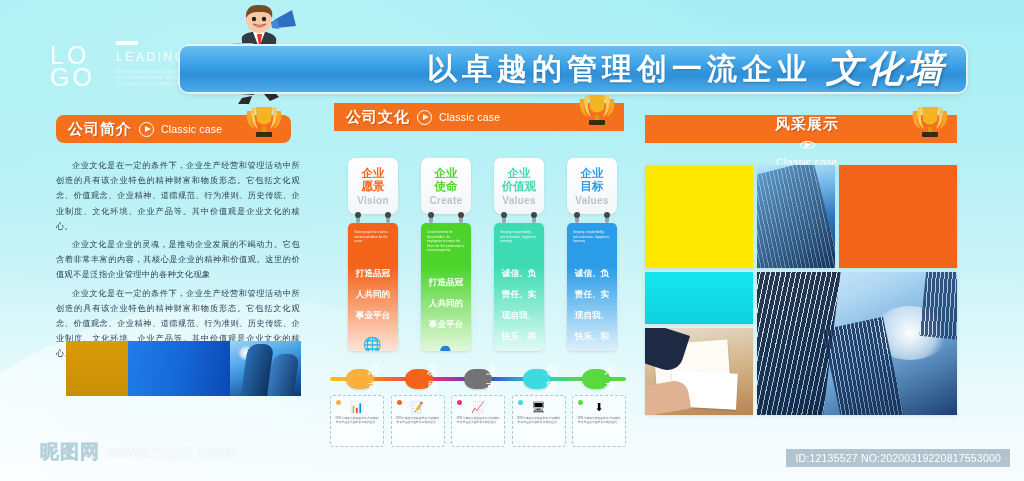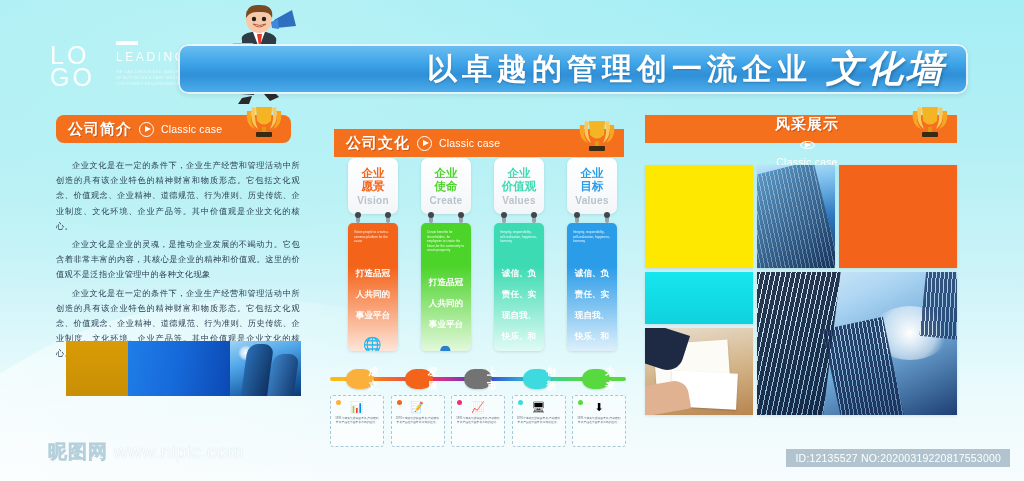--- a/index.html
+++ b/index.html
@@ -110,21 +110,21 @@
   .card-body .big{ font-family:"DejaVu Sans", sans-serif; font-weight:bold; color:#fff; font-size:8.6px; line-height:21px;
      text-align:center; margin-top:19px; }
   .card-body .gi{ margin-top:10px; font-size:15px; color:rgba(255,255,255,.92); }
 
   
   .timeline{ position:absolute; left:330px; top:369px; width:296px; height:78px; }
   .tl-line{ position:absolute; top:8px; left:0; width:296px; height:4px; border-radius:2px;
     background:linear-gradient(90deg,#fdb913 0%, #fdb913 8%, #f4701d 18%, #ee2e7b 35%, #3b3bd6 52%, #2fc7d4 68%, #57d93f 86%, #57d93f 100%); }
   .tl-nodes{ position:absolute; top:0; left:0; width:296px; display:flex; justify-content:space-around; }
   .tl-node{ width:22px;height:20px;border-radius:11px/10px; display:flex;align-items:center;justify-content:center;
-    font-family:"DejaVu Sans", sans-serif; font-weight:bold; font-size:10px; color:#fff; box-shadow:0 1px 2px rgba(0,0,0,.15);padding-left:28px; }
+    font-family:"DejaVu Sans", sans-serif; font-weight:normal; font-size:12px; color:#fff; box-shadow:0 1px 2px rgba(0,0,0,.15);padding-left:28px; }
   .tl-cards{ position:absolute; top:26px; left:0; width:296px; display:flex; justify-content:space-between; }
   .tl-card{ width:54px; height:52px; border:1px dashed #a8c6d6; border-radius:3px;
     background:rgba(255,255,255,.55); padding:4px 4px 0 4px; position:relative; }
   .tl-card .dot{ width:5px;height:5px;border-radius:50%; position:absolute; left:5px; top:4px; }
   .tl-card .ic{ text-align:center; font-size:11px; line-height:13px; margin-top:1px; }
   .tl-card .tx{ font-size:2.7px; line-height:4.3px; color:#5d6a75; text-align:center; margin-top:3px; letter-spacing:.1px;}
 
   
   .gallery{ position:absolute; left:645px; top:165px; width:312px; height:250px; }
   .g{ position:absolute; box-shadow:0 1px 3px rgba(0,0,0,.10); overflow:hidden; }
@@ -151,21 +151,21 @@
   .g6 .twB{ position:absolute; left:76px; top:50px; width:62px; height:110px; transform:rotate(-12deg);
      background:repeating-linear-gradient(92deg, rgba(255,255,255,.18) 0 1px, rgba(20,45,85,.85) 1px 4px); }
   .g6 .twC{ position:absolute; right:-6px; top:-4px; width:40px; height:70px; transform:rotate(6deg);
      background:repeating-linear-gradient(88deg, rgba(255,255,255,.2) 0 1px, rgba(25,55,100,.8) 1px 4px); }
   .g6 .cloud{ position:absolute; right:8px; top:34px; width:78px; height:54px; border-radius:50%;
      background:radial-gradient(circle,#ffffff 0%, rgba(255,255,255,.5) 55%, rgba(255,255,255,0) 75%); }
 
   
   .wm{ position:absolute; left:40px; bottom:16px; display:flex; align-items:center; gap:6px; }
   .wm .zh{ font-family:"DejaVu Sans", sans-serif; font-size:19px; font-weight:bold; color:rgba(255,255,255,.9);
-     -webkit-text-stroke:.7px rgba(120,170,190,.55); letter-spacing:1px;margin-left:8px;}
+     -webkit-text-stroke:.7px rgba(120,170,190,.55); letter-spacing:1px;}
   .wm .url{ font-size:19px; color:rgba(255,255,255,.95); letter-spacing:.3px; text-shadow:0 0 1px rgba(120,170,190,.5);}
   .idbar{ position:absolute; right:14px; bottom:14px; background:rgba(120,150,170,.55); color:#fff;
      font-size:10.5px; padding:3px 9px; letter-spacing:.2px; }
 </style>
 </head>
 <body>
 
 <div class="sweep"></div>
 <div class="sweep2"></div>
 
@@ -217,21 +217,21 @@
     <path d="M4 10 Q2 24 12 28 Q6 20 9 10 Z" fill="#f6a623"></path>
       <path d="M9 6 Q6 22 15 28 Q10 18 13 7 Z" fill="#fbc85b"></path>
     <path d="M38 10 Q40 24 30 28 Q36 20 33 10 Z" fill="#f6a623"></path>
       <path d="M33 6 Q36 22 27 28 Q32 18 29 7 Z" fill="#fbc85b"></path>
     <path d="M13 6 H29 L28 20 Q21 27 14 20 Z" fill="#f5b423"></path>
     <path d="M19 26 h4 v5 h-4 z" fill="#e09a12"></path>
     <rect x="13" y="31" width="16" height="5" rx="1" fill="#3a2a12"></rect>
   </svg>
 </div>
 
-<div class="sec-head" style="left:334px; top:129px; width:290px;">
+<div class="sec-head" style="left:334px; top:103px; width:290px;">
   <span class="zh">公司文化</span>
   <span class="arrow">
       <i></i>
     </span>
   <span class="en">Classic case</span>
   <svg class="trophy" viewBox="0 0 42 42">
     <path d="M4 10 Q2 24 12 28 Q6 20 9 10 Z" fill="#f6a623"></path>
       <path d="M9 6 Q6 22 15 28 Q10 18 13 7 Z" fill="#fbc85b"></path>
     <path d="M38 10 Q40 24 30 28 Q36 20 33 10 Z" fill="#f6a623"></path>
       <path d="M33 6 Q36 22 27 28 Q32 18 29 7 Z" fill="#fbc85b"></path>

